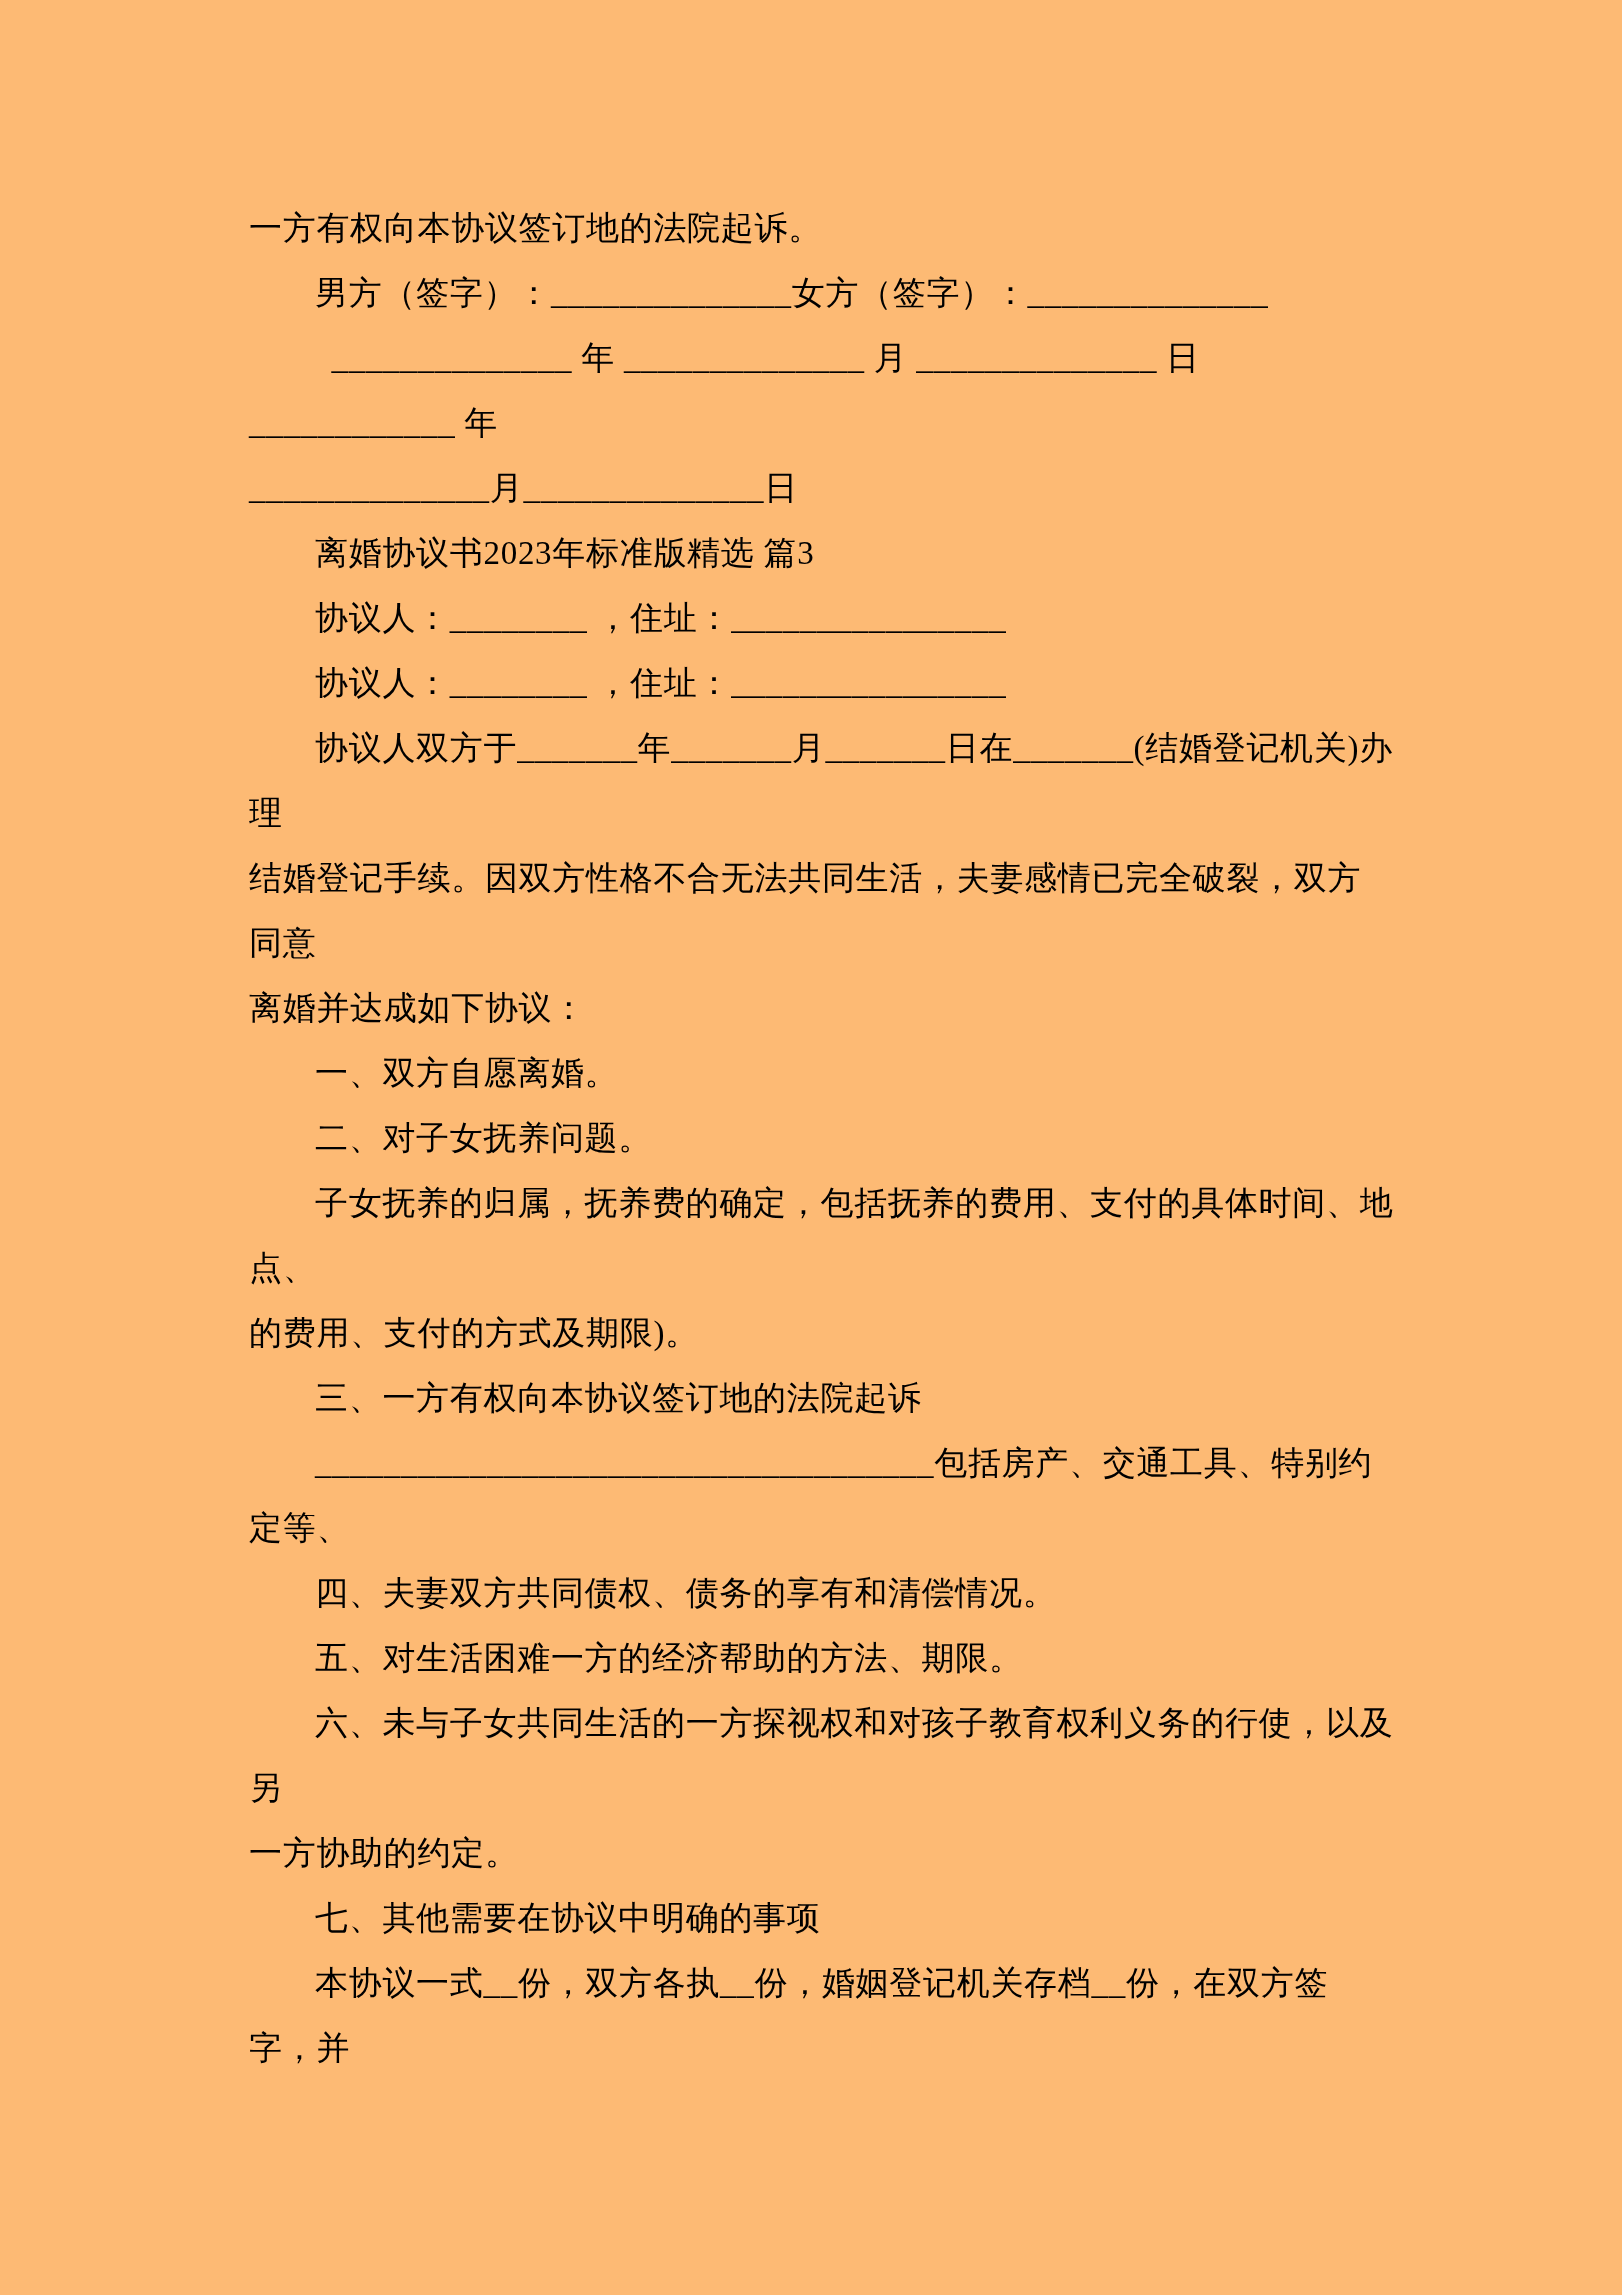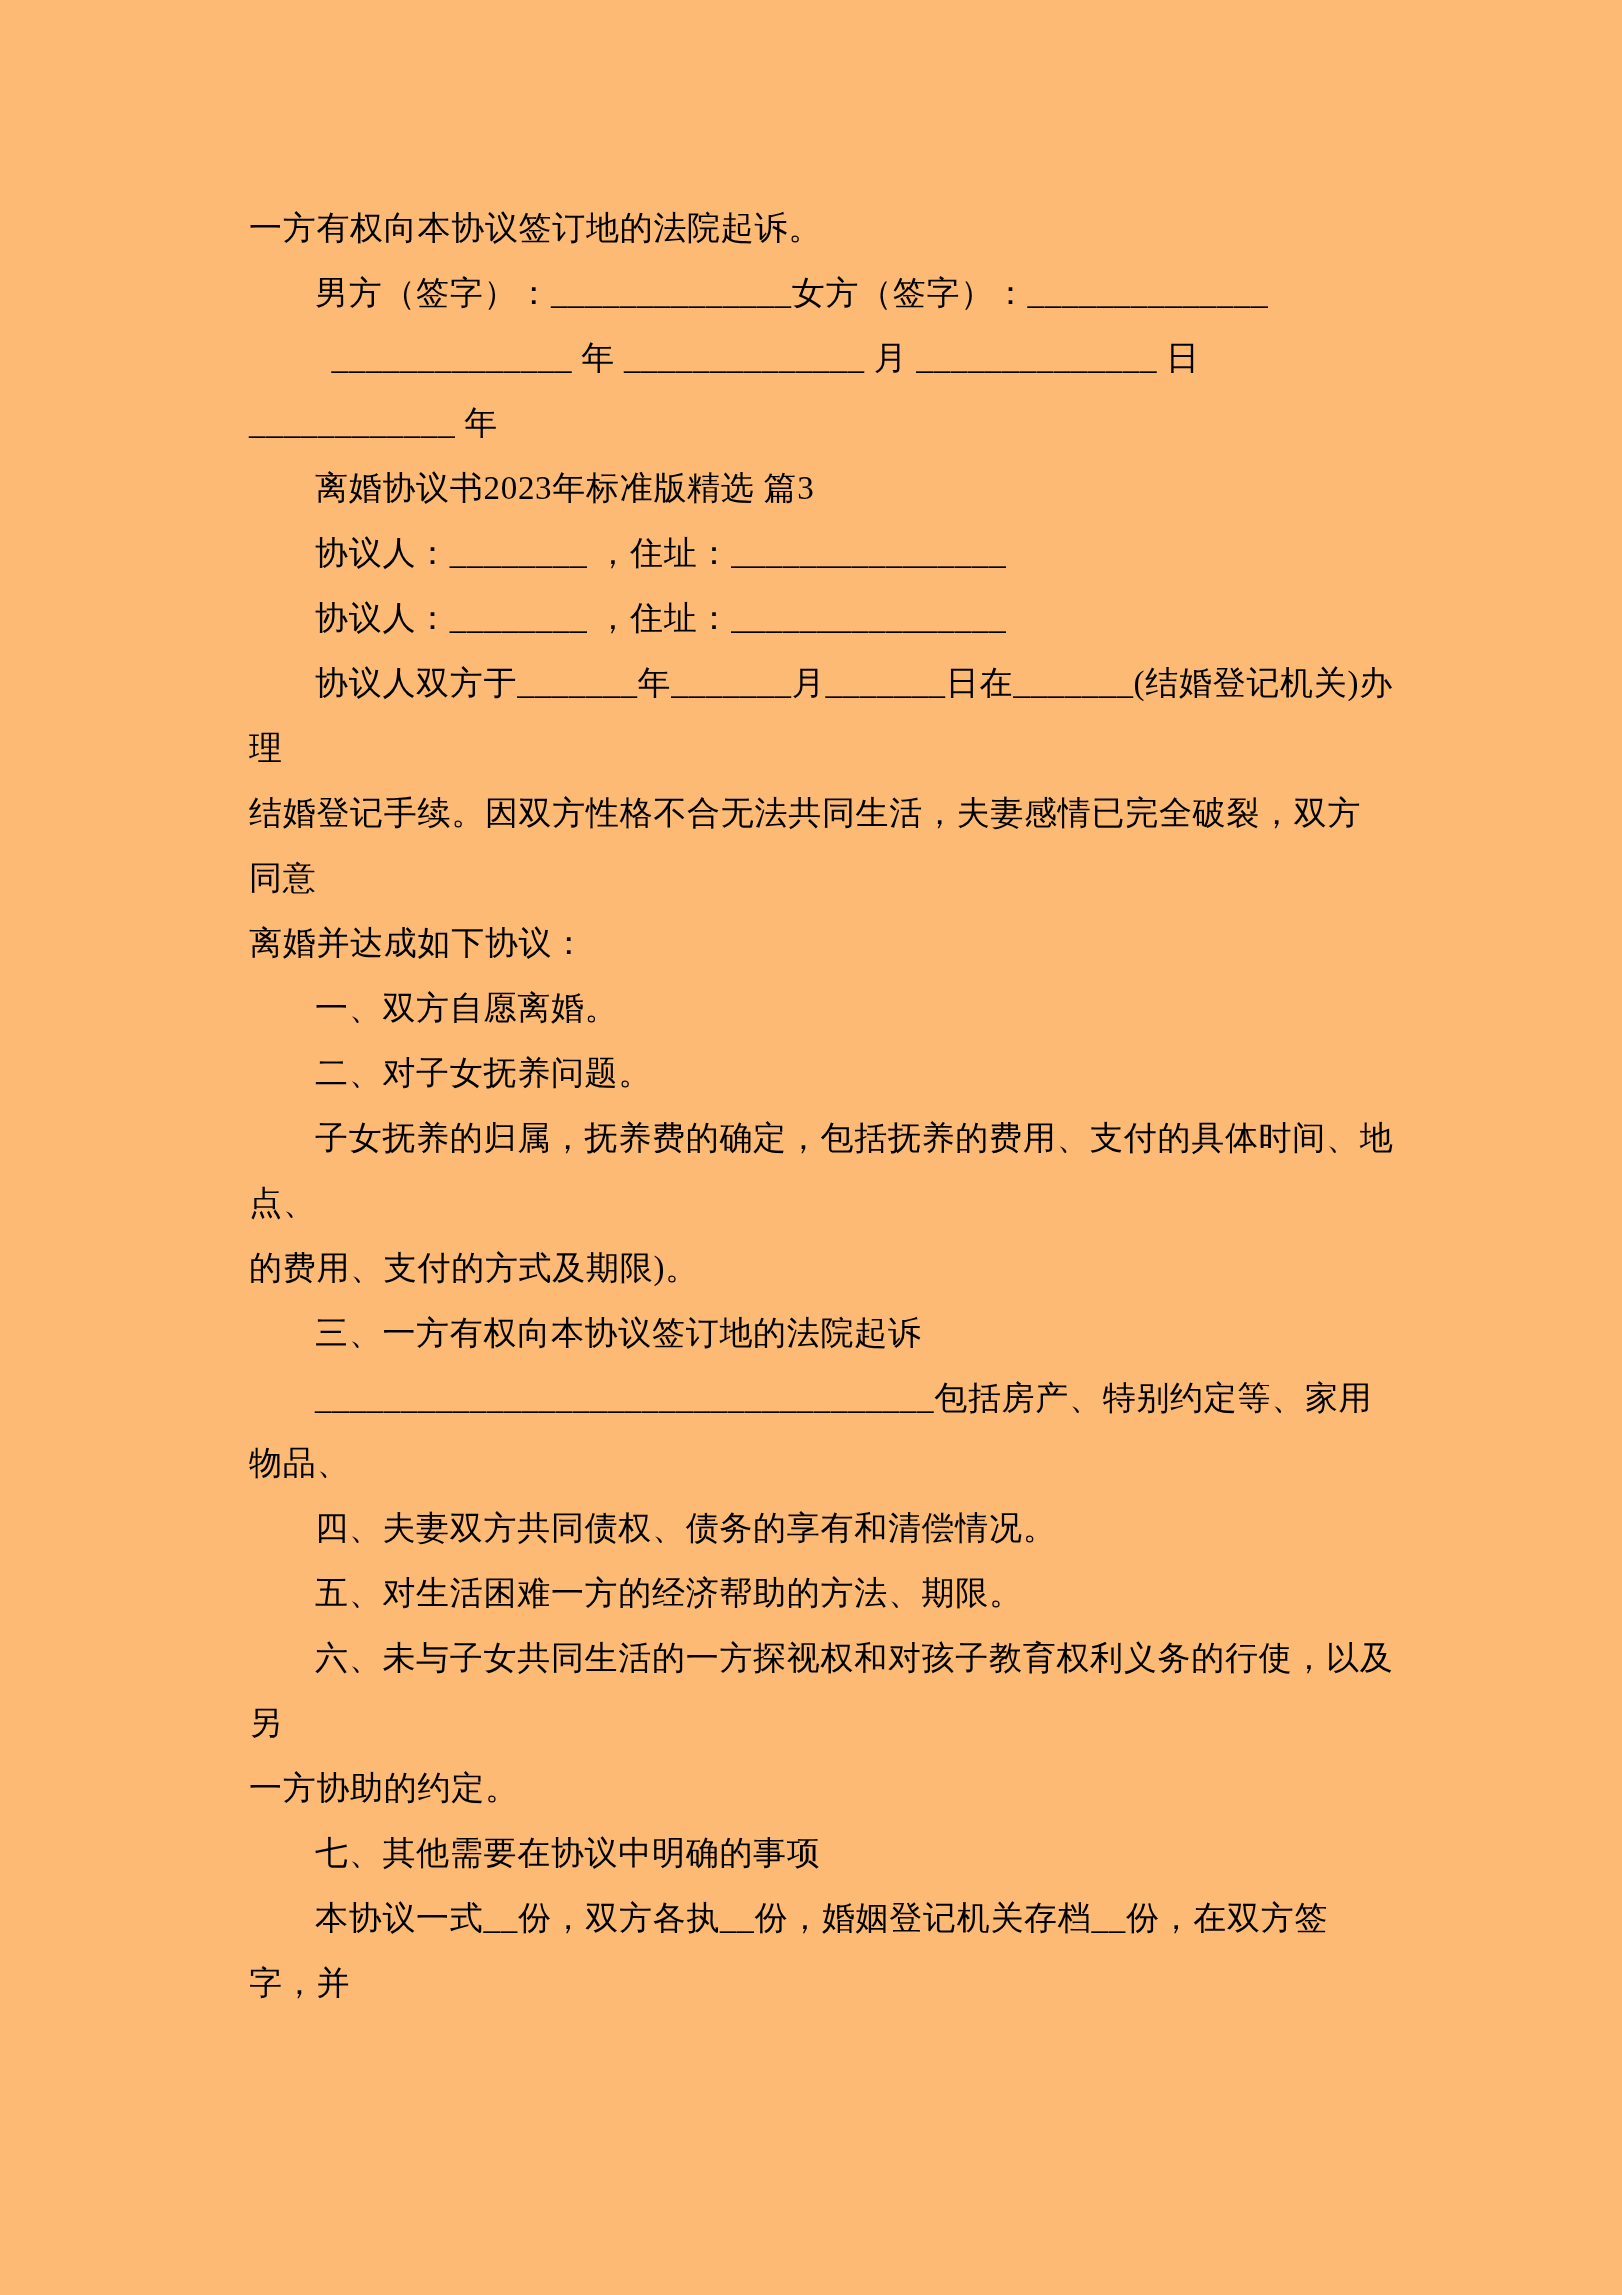--- a/index.html
+++ b/index.html
@@ -37,32 +37,33 @@
   }
 </style>
 </head>
 <body>
 
 <div class="page" style="background: #fdba74;">
   <div class="content" style="color: rgb(0, 0, 0);">
       <div class="line">一方有权向本协议签订地的法院起诉。</div>
       <div class="line indent-1">男方（签字）：______________女方（签字）：______________</div>
       <div class="line indent-2">______________ 年 ______________ 月 ______________ 日 ____________ 年</div>
+      <div class="line">______________月______________日</div>
       <div class="line indent-1">离婚协议书2023年标准版精选 篇3</div>
       <div class="line indent-1">协议人：________ ，住址：________________</div>
       <div class="line indent-1">协议人：________ ，住址：________________</div>
       <div class="line indent-1">协议人双方于_______年_______月_______日在_______(结婚登记机关)办理</div>
       <div class="line">结婚登记手续。因双方性格不合无法共同生活，夫妻感情已完全破裂，双方同意</div>
       <div class="line">离婚并达成如下协议：</div>
       <div class="line indent-1">一、双方自愿离婚。</div>
       <div class="line indent-1">二、对子女抚养问题。</div>
       <div class="line indent-1">子女抚养的归属，抚养费的确定，包括抚养的费用、支付的具体时间、地点、</div>
       <div class="line">的费用、支付的方式及期限)。</div>
       <div class="line indent-1">三、一方有权向本协议签订地的法院起诉</div>
-      <div class="line indent-1">____________________________________包括房产、特别约定等、家用物品、</div>
+      <div class="line indent-1">____________________________________包括房产、交通工具、特别约定等、</div>
       <div class="line indent-1">四、夫妻双方共同债权、债务的享有和清偿情况。</div>
       <div class="line indent-1">五、对生活困难一方的经济帮助的方法、期限。</div>
       <div class="line indent-1">六、未与子女共同生活的一方探视权和对孩子教育权利义务的行使，以及另</div>
       <div class="line">一方协助的约定。</div>
       <div class="line indent-1">七、其他需要在协议中明确的事项</div>
       <div class="line indent-1">本协议一式__份，双方各执__份，婚姻登记机关存档__份，在双方签字，并</div>
     </div>
 </div>
 
 

